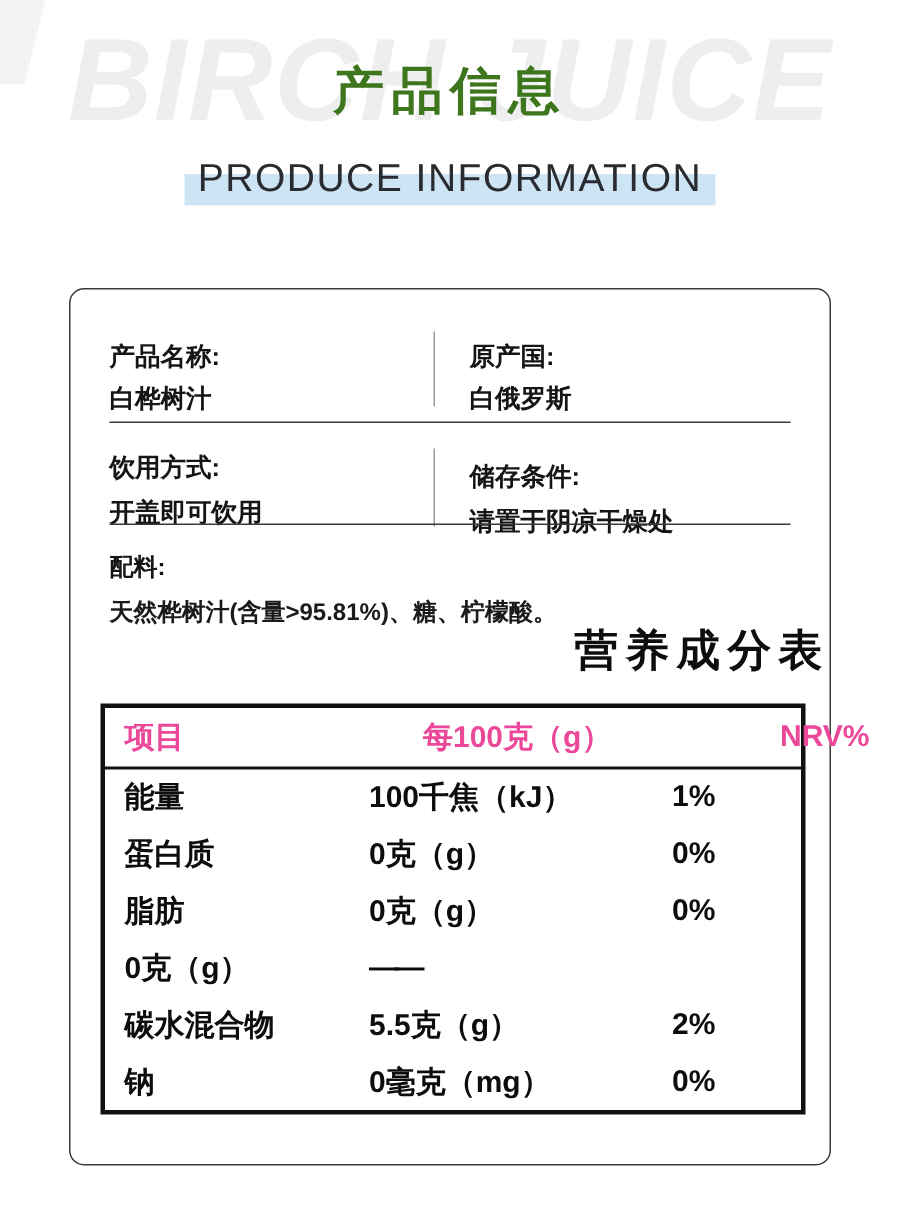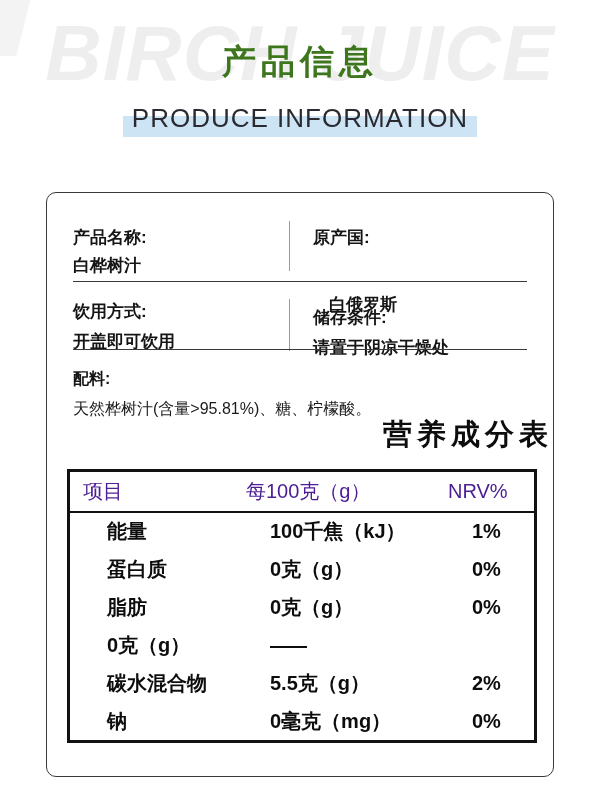--- a/index.html
+++ b/index.html
@@ -42,55 +42,55 @@
 
   
   .card {
     position:absolute; left:46px; top:192px; width:508px; height:585px;
     border:1.5px solid #3a3a3a; border-radius:10px; background:#ffffff;
   }
   .cell { position:absolute; font-size:17px; font-weight:700; color:#151515; line-height:1; }
   .cell-tl-label { left:26px;  top:36px;  }
   .cell-tl-value { left:26px;  top:64px;  }
   .cell-tr-label { left:266px; top:36px;  }
-  .cell-tr-value { left:282px; top:64px;margin-top:39px;  }
+  .cell-tr-value { left:266px; top:64px;  }
   .cell-bl-label { left:26px;  top:110px; }
   .cell-bl-value { left:26px;  top:140px; }
   .cell-br-label { left:266px; top:116px; }
   .cell-br-value { left:266px; top:146px; }
 
   .vdiv { position:absolute; width:1px; background:#9a9a9a; left:242px; }
   .vdiv-1 { top:28px;  height:50px; }
   .vdiv-2 { top:106px; height:52px; }
   .hrule { position:absolute; left:26px; right:26px; height:1px; background:#3a3a3a; }
   .hrule-1 { top:88px;  }
   .hrule-2 { top:156px; }
 
   .ingredients-label { position:absolute; left:26px; top:178px; font-size:16px; font-weight:700; color:#151515; line-height:1; }
-  .ingredients-value { position:absolute; left:26px; top:206px; font-size:16px; font-weight:400; color:#1b1b1b; line-height:1.2; }
+  .ingredients-value { position:absolute; left:26px; top:206px; font-size:16px; font-weight:700; color:#1b1b1b; line-height:1.2; }
 
   .nutrition-title {
     position:absolute; left:0; top:224px; width:100%; text-align:right;
     font-size:29px; font-weight:700; letter-spacing:5px; color:#0d0d0d; line-height:1.2;
   }
 
   
   .ntable {
     position:absolute; left:20px; top:276px; width:470px; height:274px;
     border:3px solid #111111; display:flex; flex-direction:column; background:#ffffff;
   }
   .nt-header {
     height:41px; flex:0 0 41px; border-bottom:2px solid #111111;
     display:grid; grid-template-columns:163px 202px 1fr; align-items:center;
-    padding-left:13px; font-size:20px; font-weight:400; color:#4c1d95;
+    padding-left:13px; font-size:20px; font-weight:700; color:#ec4899;gap:36px;
   }
   .nt-row {
     flex:1 1 auto;
     display:grid; grid-template-columns:163px 202px 1fr; align-items:center;
-    padding-left:13px; font-size:20px; font-weight:700; color:#0d0d0d;margin-left:24px;
+    padding-left:13px; font-size:20px; font-weight:700; color:#0d0d0d;
   }
   .nt-dash { letter-spacing:-3px; }
 </style>
 </head>
 <body>
 
 <div class="page">
 
   <div class="watermark-fragment"></div>
   <div class="watermark">BIRCH JUICE</div>

